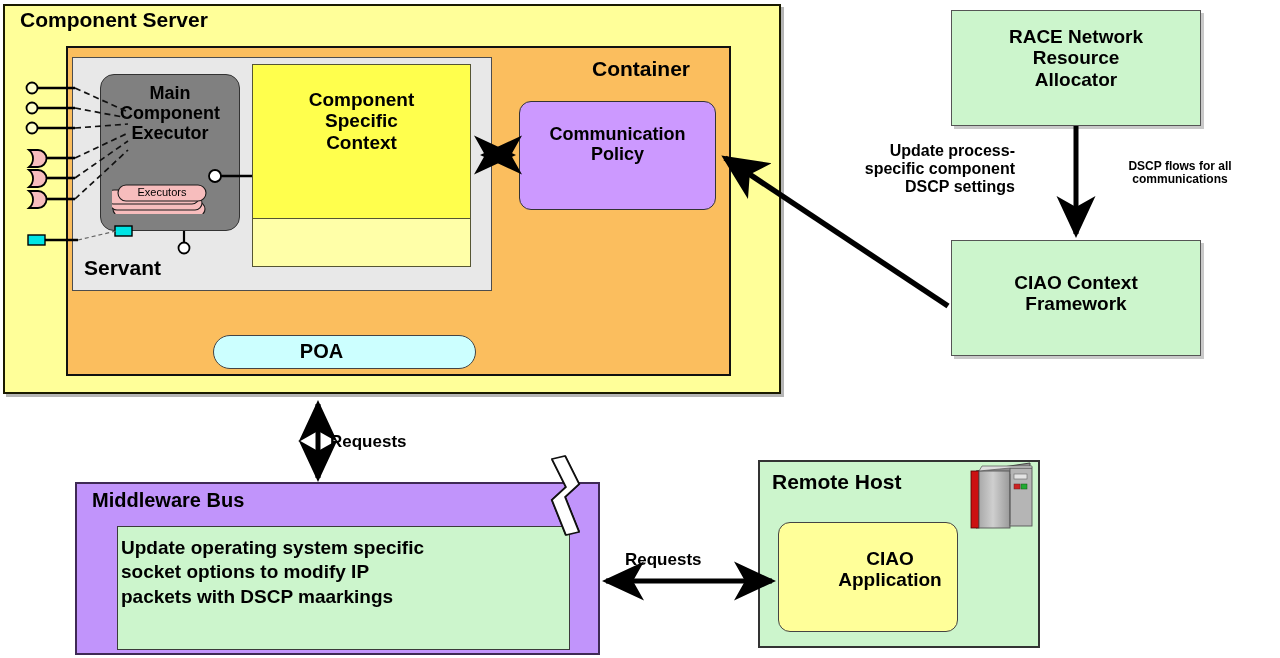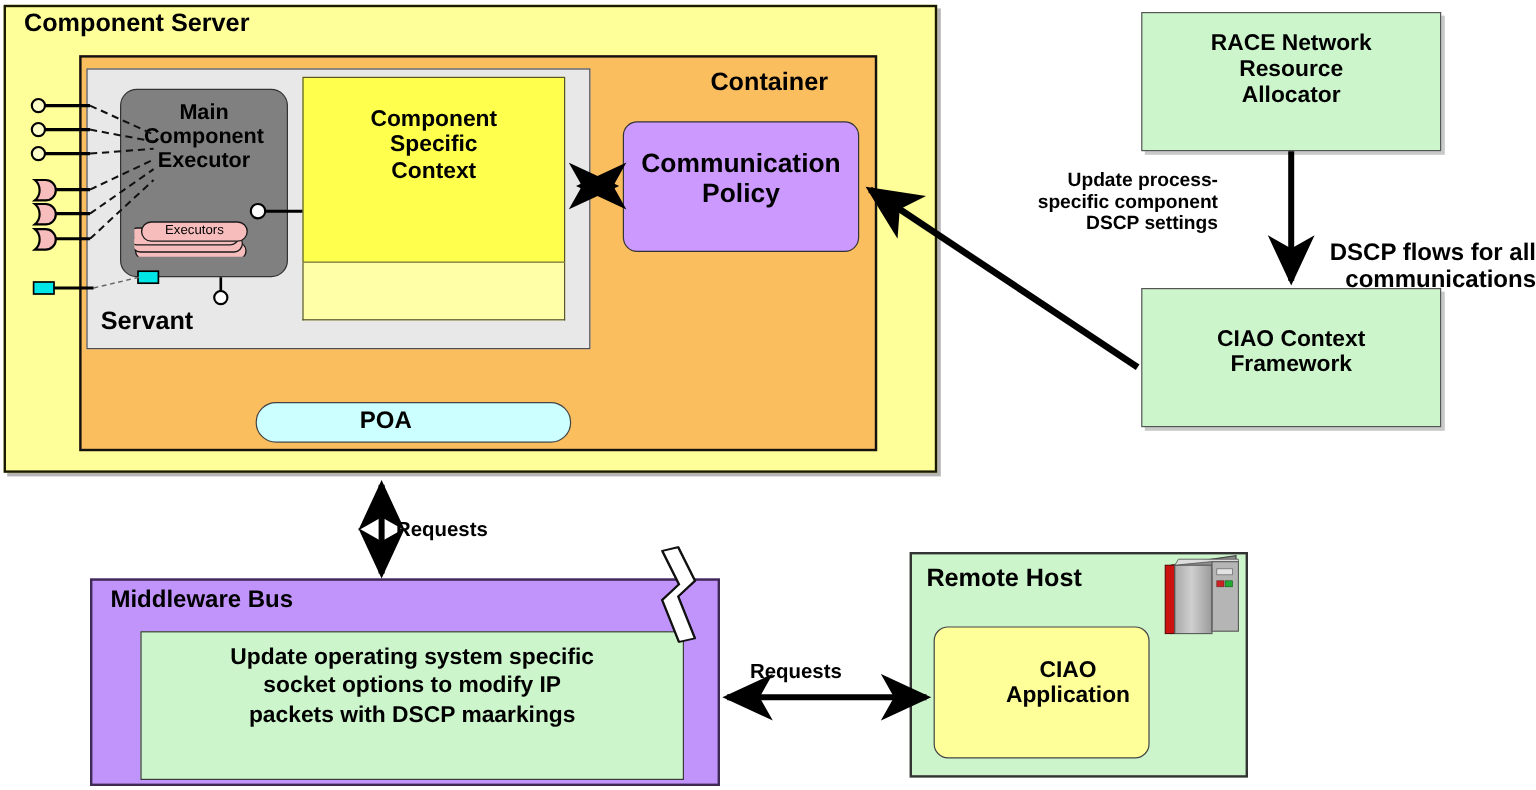--- a/index.html
+++ b/index.html
@@ -102,21 +102,21 @@
 
   
   #commpolicy-box {
     left: 519px; top: 101px; width: 197px; height: 109px;
     background: #cc99ff;
     border: 1px solid #333333;
     border-radius: 12px;
   }
   #commpolicy-title {
     left: 519px; top: 124px; width: 197px;
-    font-size: 22px; text-align: center;
+    font-size: 18px; text-align: center;
   }
 
   
   #poa-box {
     left: 213px; top: 335px; width: 263px; height: 34px;
     background: #ccffff;
     border: 1px solid #444444;
     border-radius: 17px;
   }
   #poa-title {
@@ -146,21 +146,21 @@
     font-size: 19px; text-align: center;
   }
 
   
   #update-dscp-label {
     left: 790px; top: 142px; width: 225px;
     font-size: 16px; text-align: right;
   }
   #dscp-flows-label {
     left: 1080px; top: 160px; width: 200px;
-    font-size: 20px; text-align: right; margin-top: 40px;
+    font-size: 12px; text-align: center;
   }
   #requests-vert-label {
     left: 330px; top: 432px; font-size: 17px;
   }
   #requests-horiz-label {
     left: 625px; top: 550px; font-size: 17px;
   }
 
   
   #middleware-bus-box {
@@ -171,21 +171,21 @@
   #middleware-bus-title {
     left: 92px; top: 489px; font-size: 20px;
   }
   #mwb-inner-box {
     left: 117px; top: 526px; width: 453px; height: 124px;
     background: #ccf5cc;
     border: 1px solid #3a3a3a;
   }
   #mwb-inner-title {
     left: 121px; top: 536px; width: 445px;
-    font-size: 19px; text-align: center; line-height: 1.28;
+    font-size: 19px; line-height: 1.28;
   }
 
   
   #remote-host-box {
     left: 758px; top: 460px; width: 282px; height: 188px;
     background: #ccf5cc;
     border: 2px solid #333333;
   }
   #remote-host-title {
     left: 772px; top: 470px; font-size: 21px;

